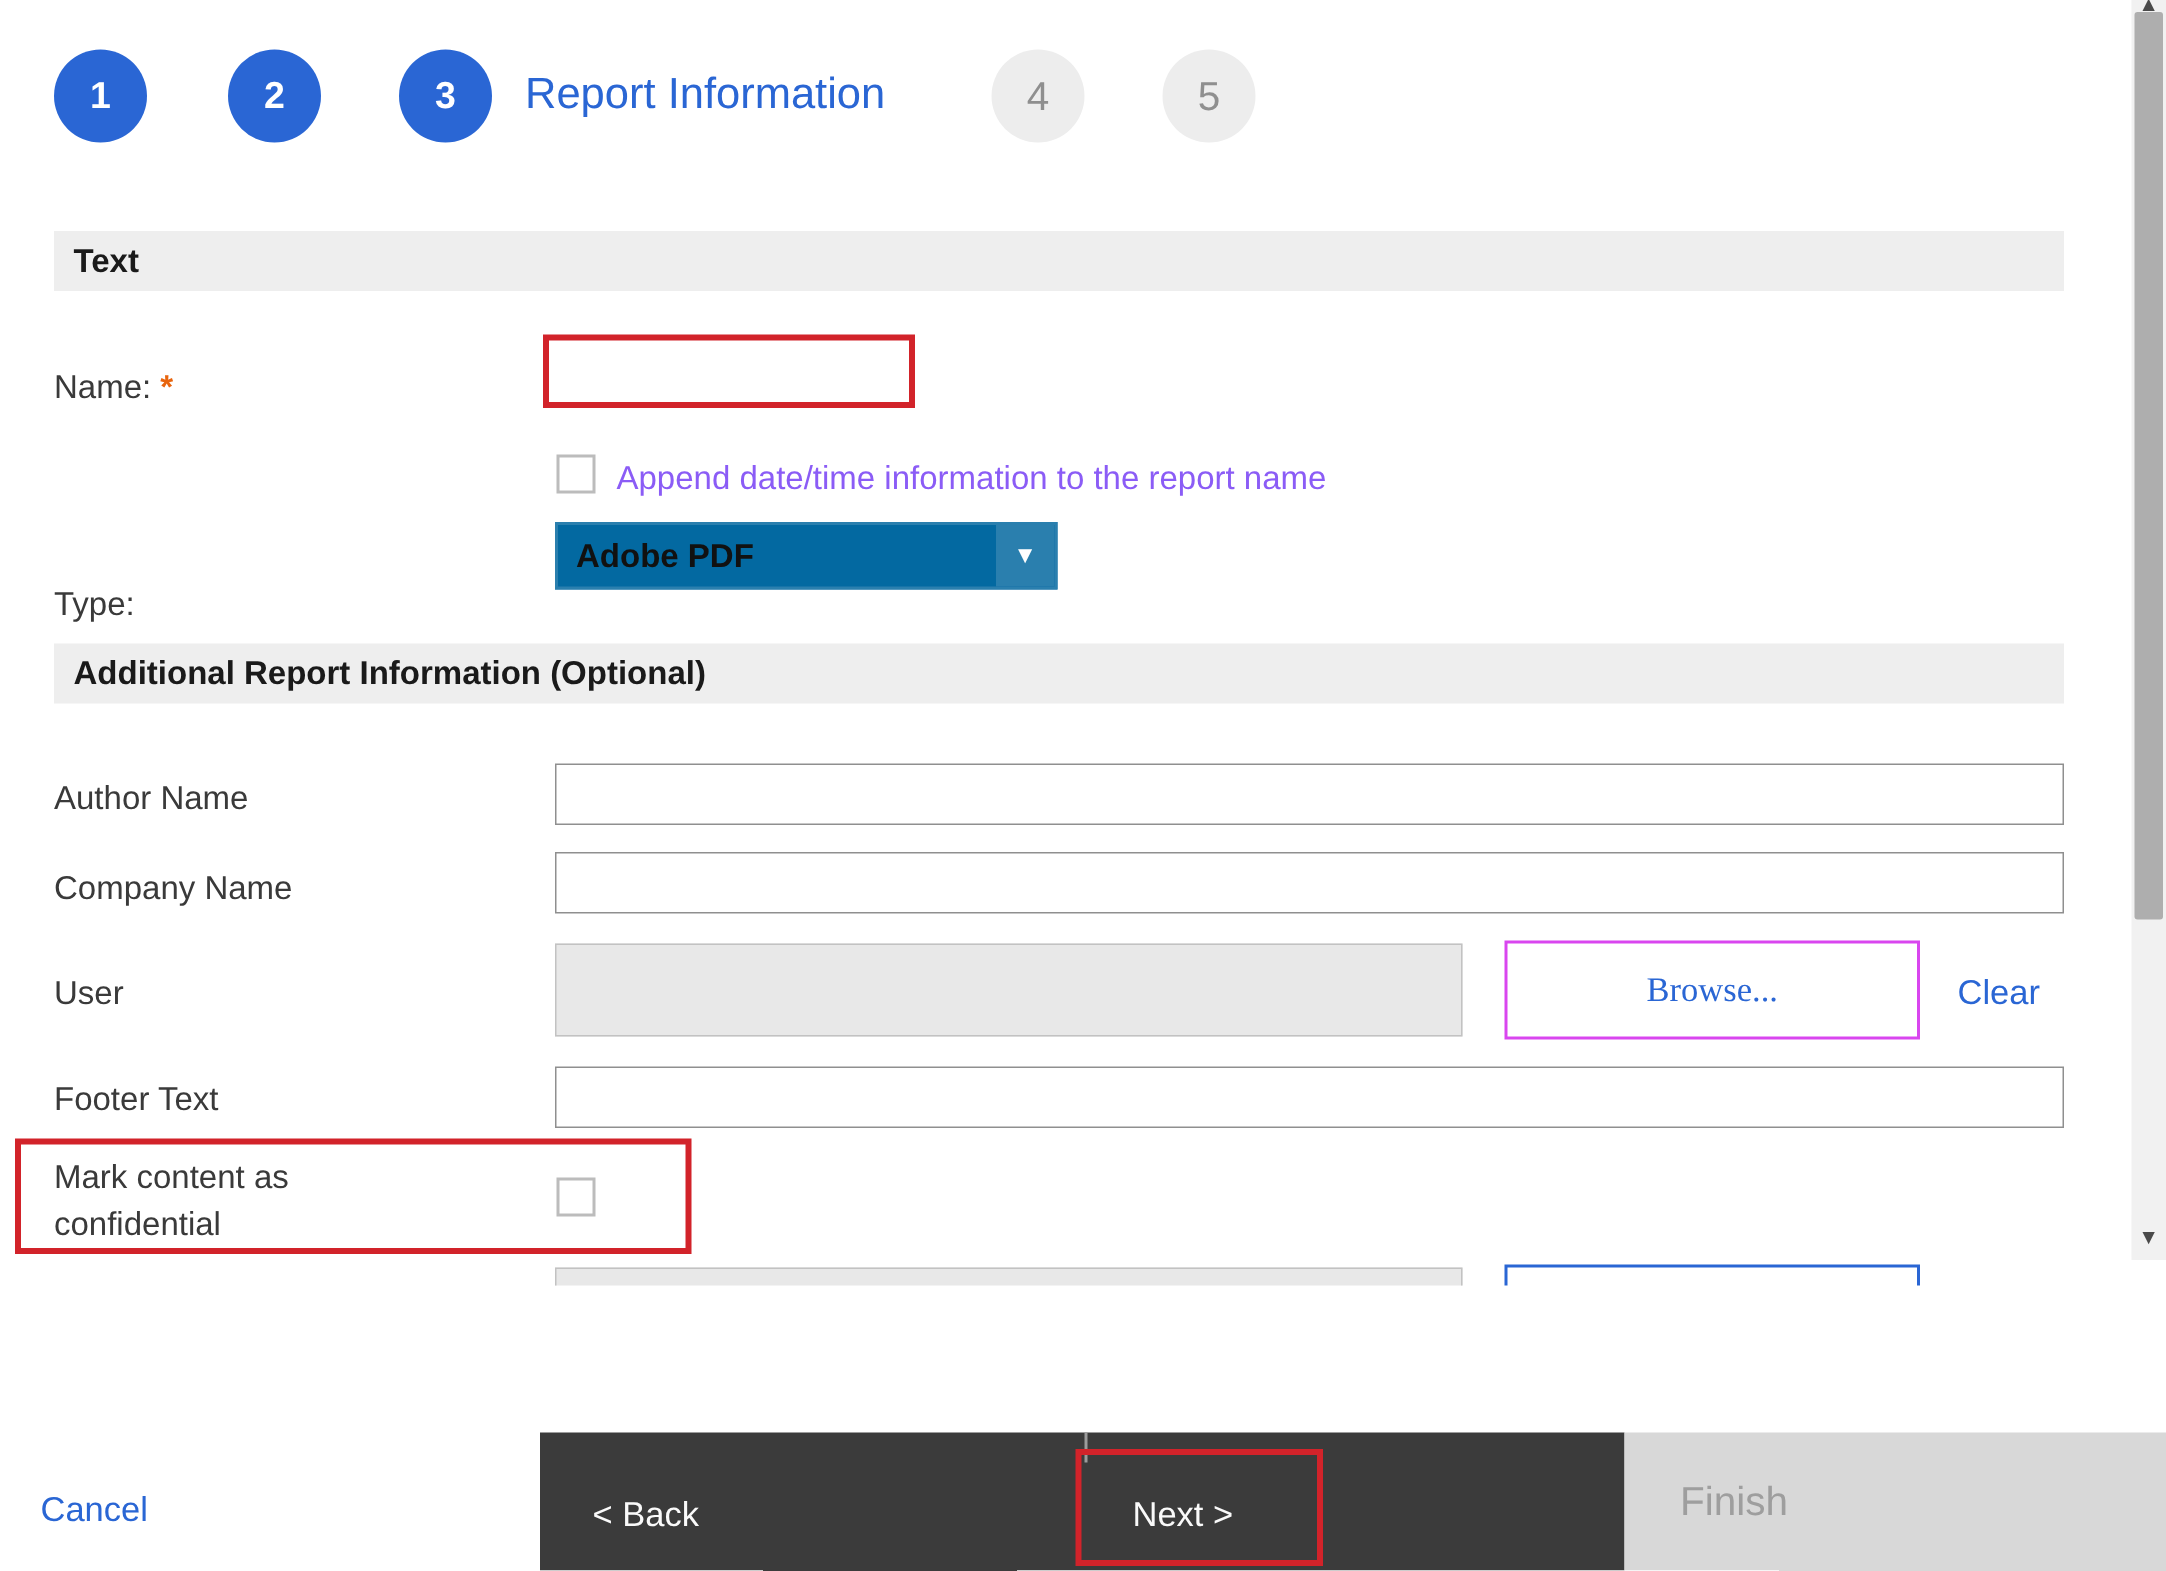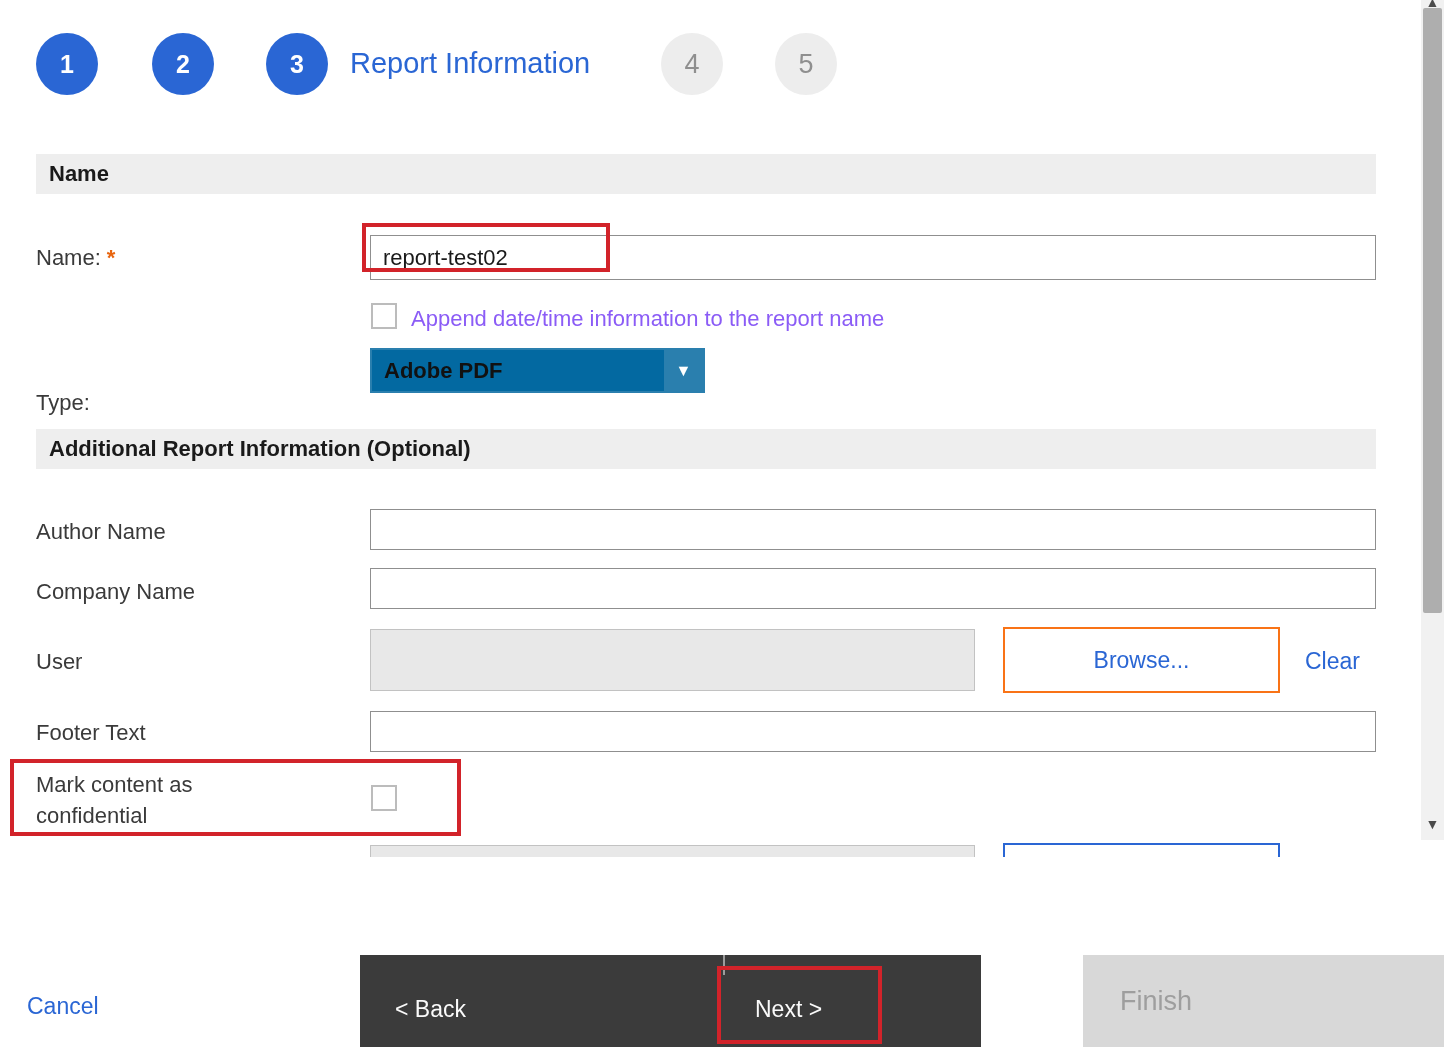--- a/index.html
+++ b/index.html
@@ -54,23 +54,24 @@
     display:flex; align-items:center; justify-content:center; font-size:16px;
     cursor:pointer;
   }
   
   .disabled-input {
     position:absolute; left:370px; top:629px; width:605px; height:62px;
     background:#e8e8e8; border:1px solid #c2c2c2;
   }
   .browse-btn {
     position:absolute; left:1003px; top:627px; width:277px; height:66px;
-    background:#ffffff; border:2px solid #f97316; color:#2a66d4;
+    background:#ffffff; border:2px solid #d946ef; color:#2a66d4;
     font-size:23px; display:flex; align-items:center; justify-content:center;
     cursor:pointer;
+    font-family:Liberation Serif, serif;
   }
   .link-text { color:#2a66d4; font-size:23px; cursor:pointer; }
   
   .scroll-viewport {
     position:absolute; left:0; top:0; width:1421px; height:857px;
     overflow:hidden; pointer-events:none;
   }
   .sliver-gray {
     position:absolute; left:370px; top:845px; width:605px; height:60px;
     background:#e8e8e8; border:1px solid #c2c2c2;
@@ -94,21 +95,21 @@
     color:#4a4a4a; font-size:14px; background:#f1f1f1;
   }
   .scroll-btn.up { top:-12px; }
   .scroll-btn.down { bottom:2px; }
   
   .cancel-link {
     position:absolute; left:27px; top:993px; font-size:23px;
     color:#2a66d4; cursor:pointer;
   }
   .footer-dark {
-    position:absolute; left:360px; top:955px; width:621px; height:92px;
+    position:absolute; left:360px; top:955px; width:723px; height:92px;
     background:#3b3b3b;
   }
   .footer-dark .divider {
     position:absolute; left:363px; top:0; width:2px; height:20px; background:#9c9c9c;
   }
   .back-btn, .next-btn {
     position:absolute; top:41px; font-size:23px; color:#fafafa; cursor:pointer;
   }
   .back-btn { left:35px; }
   .next-btn { left:395px; }
@@ -141,26 +142,25 @@
     <span>3</span>
   </div>
   <div class="wizard-title">Report Information</div>
   <div class="step-circle step-inactive" style="left:661px; top:33px;">
     <span>4</span>
   </div>
   <div class="step-circle step-inactive" style="left:775px; top:33px;">
     <span>5</span>
   </div>
 
-  <div class="section-bar" style="top:154px;">Name</div>
+  <div class="section-bar" style="top:154px;">Text</div>
 
   <div class="field-label" style="top:245px;">
     <span>Name:</span><span class="required-star">*</span>
   </div>
-  <input class="text-input" style="top: 235px; height: 45px;" type="text" value="report-test02">
 
   <div class="checkbox" style="left:371px; top:303px;"></div>
   <div class="checkbox-label" style="left:411px; top:306px;">Append date/time information to the report name</div>
 
   <div class="field-label" style="top:357px;margin-top:33px;">Type:</div>
   <div class="dropdown">
     <div class="dropdown-value">Adobe PDF</div>
     <div class="dropdown-arrow-btn">▼</div>
   </div>
 

